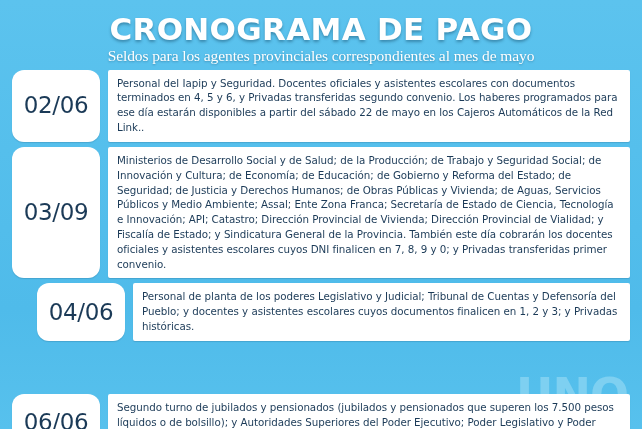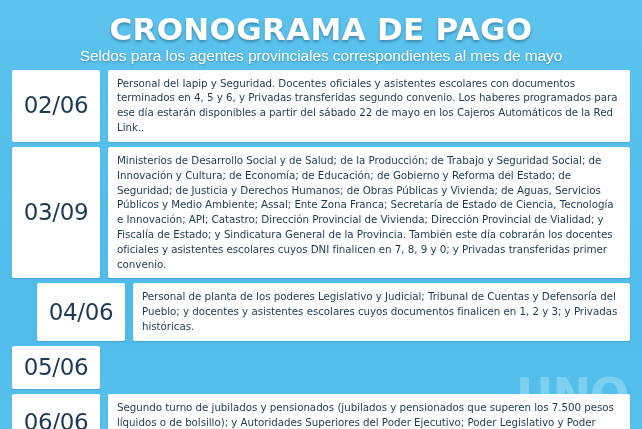--- a/index.html
+++ b/index.html
@@ -68,21 +68,21 @@
     font-size: 31px;
     font-weight: bold;
     color: #ffffff;
     letter-spacing: 0.3px;
     line-height: 1.02;
     text-shadow: 0 2px 3px rgba(20,70,100,0.45);
     margin: 0;
     white-space: nowrap;
   }
   .subtitle {
-    font-family: Liberation Sans, sans-serif;
+    font-family: Liberation Serif, serif;
     font-size: 15.5px;
     font-weight: normal;
     color: #ffffff;
     letter-spacing: -0.1px;
     line-height: 1.1;
     text-shadow: 0 1px 2px rgba(20,70,100,0.40);
     margin: 1px 0 0 0;
     white-space: nowrap;
   }
 
@@ -96,21 +96,21 @@
     gap: 5px;
   }
   .row {
     display: flex;
     align-items: stretch;
     gap: 8px;
   }
   .date-cell {
     flex: 0 0 88px;
     background: #ffffff;
-    border-radius: 2px;
+    border-radius: 12px;
     display: flex;
     align-items: center;
     justify-content: center;
     box-shadow: 0 1px 1px rgba(10,60,90,0.18);
   }
   .date-cell .date-text {
     font-family: "DejaVu Sans", sans-serif;
     font-size: 23px;
     font-weight: normal;
     color: #1b3a57;
@@ -181,23 +181,20 @@
   <div class="row row-2">
     <div class="date-cell">
       <span class="date-text">04/06</span>
     </div>
     <div class="desc-cell">
       <span class="desc-text">Personal de planta de los poderes Legislativo y Judicial; Tribunal de Cuentas y Defensoría del Pueblo; y docentes y asistentes escolares cuyos documentos finalicen en 1, 2 y 3; y Privadas históricas.</span>
     </div>
   </div>
 
   <div class="row row-3">
-    <div class="date-cell">
-      <span class="date-text">05/06</span>
-    </div>
   </div>
 
   <div class="row row-4">
     <div class="date-cell">
       <span class="date-text">06/06</span>
     </div>
     <div class="desc-cell">
       <span class="desc-text">Segundo turno de jubilados y pensionados (jubilados y pensionados que superen los 7.500 pesos líquidos o de bolsillo); y Autoridades Superiores del Poder Ejecutivo; Poder Legislativo y Poder Judicial.</span>
     </div>
   </div>

